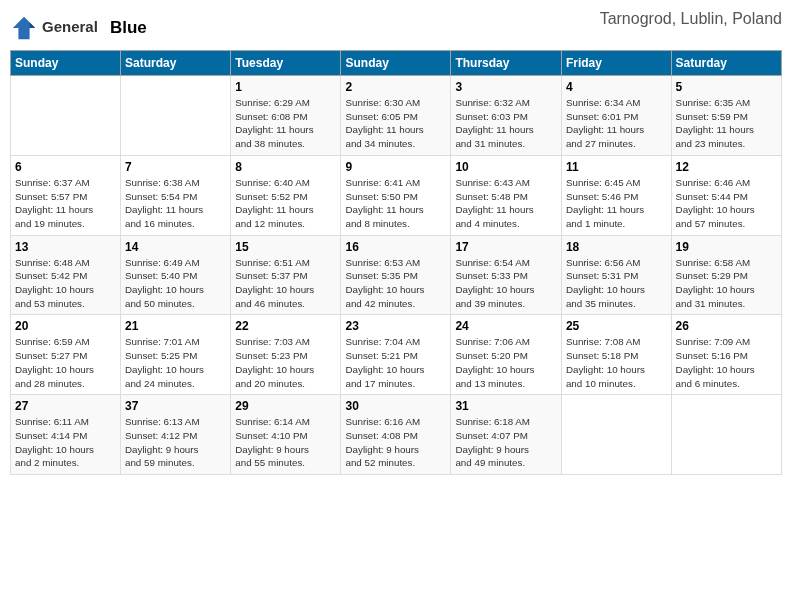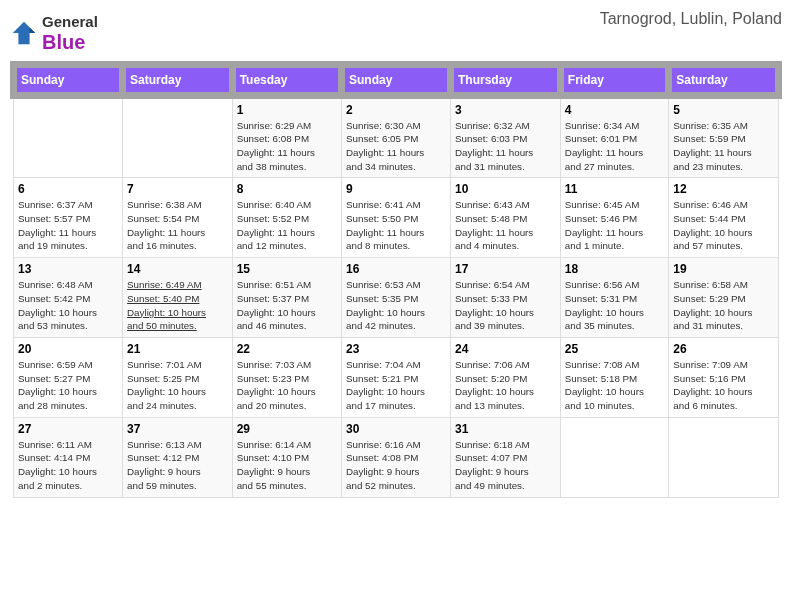--- a/index.html
+++ b/index.html
@@ -16,32 +16,33 @@
       align-items: flex-start;
       margin-bottom: 8px;
     }
     .logo {
       display: flex;
       align-items: center;
       margin-top: 4px;
     }
     .logo-text {
       display: flex;
-      flex-direction: column;
+      flex-direction: row;
       line-height: 1.1;
     }
     .logo-general {
       font-size: 15px;
       font-weight: bold;
       color: #333;
     }
     .logo-blue {
-      font-size: 20px;
-      font-weight: bold;
-      color: #a21caf;
+      font-size: 17px;
+      font-weight: bold;
+      color: #000000;
+      margin-left: 12px;
     }
     .logo-icon {
       width: 28px;
       height: 28px;
       margin-right: 4px;
     }
     .title-section {
       text-align: right;
     }
     .month-title {
@@ -53,26 +54,26 @@
     .location-title {
       font-size: 16px;
       color: #555;
     }
     table {
       width: 100%;
       border-collapse: collapse;
       font-size: 10.5px;
     }
     thead tr th {
-      background-color: #8b5cf6;
+      background-color: #0369a1;
       color: #fff;
       padding: 5px 4px;
       text-align: left;
       font-size: 12px;
-      border: 7px solid #a3a3a3;
+      border: 1px solid #a3a3a3;
     }
     tbody tr td {
       border: 1px solid #ddd;
       padding: 4px;
       vertical-align: top;
       width: 113px;
       min-height: 70px;
       background: #fff;
     }
     tbody tr:nth-child(odd) td {
@@ -177,21 +178,21 @@
         <td><span class="day-number">12</span><span class="day-info" style="white-space: pre-line;">Sunrise: 6:46 AM
 Sunset: 5:44 PM
 Daylight: 10 hours
 and 57 minutes.</span></td>
       </tr>
       <tr>
         <td><span class="day-number">13</span><span class="day-info" style="white-space: pre-line;">Sunrise: 6:48 AM
 Sunset: 5:42 PM
 Daylight: 10 hours
 and 53 minutes.</span></td>
-        <td><span class="day-number">14</span><span class="day-info" style="white-space: pre-line; text-decoration: underline;">Sunrise: 6:49 AM
+        <td><span class="day-number">14</span><span class="day-info" style="white-space: pre-line;">Sunrise: 6:49 AM
 Sunset: 5:40 PM
 Daylight: 10 hours
 and 50 minutes.</span></td>
         <td><span class="day-number">15</span><span class="day-info" style="white-space: pre-line;">Sunrise: 6:51 AM
 Sunset: 5:37 PM
 Daylight: 10 hours
 and 46 minutes.</span></td>
         <td><span class="day-number">16</span><span class="day-info" style="white-space: pre-line;">Sunrise: 6:53 AM
 Sunset: 5:35 PM
 Daylight: 10 hours

